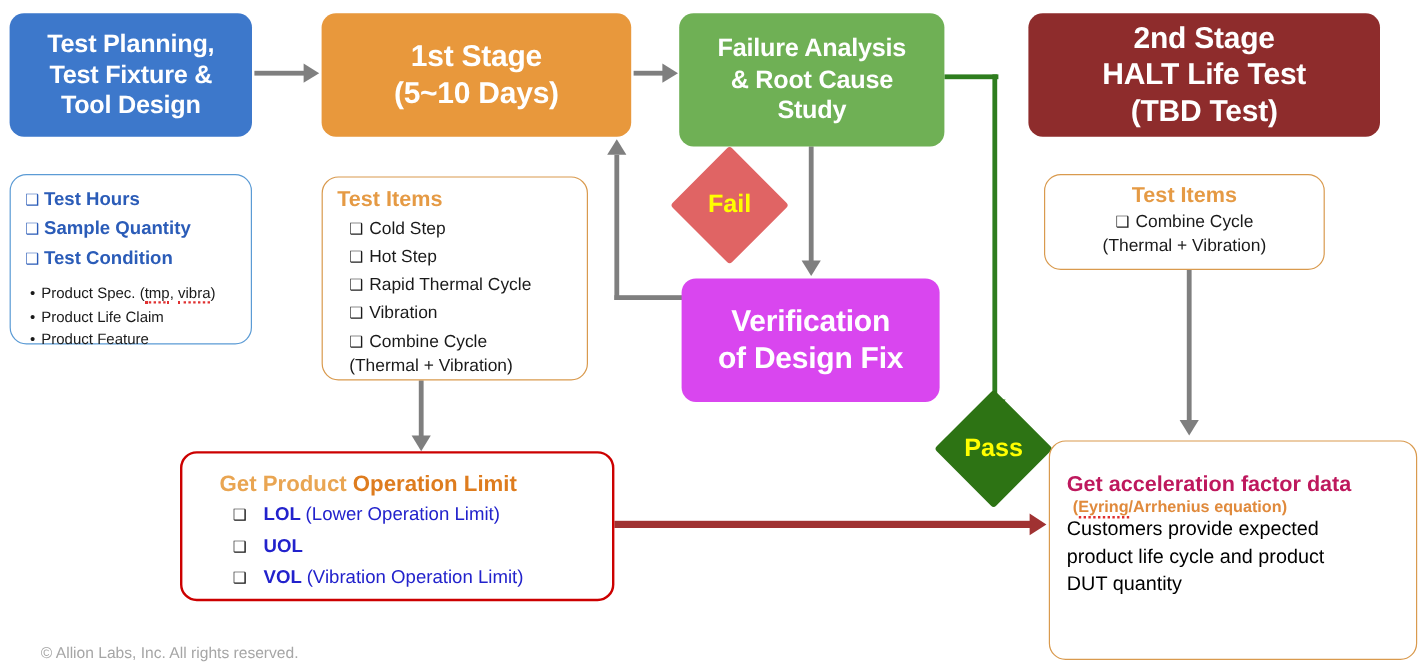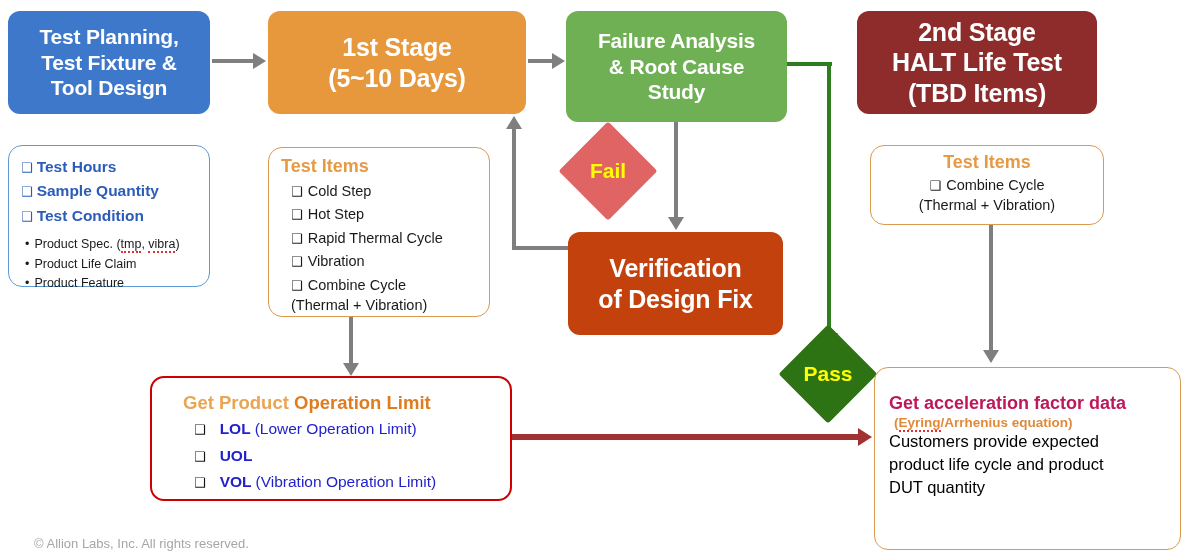--- a/index.html
+++ b/index.html
@@ -28,22 +28,22 @@
     justify-content: center;
     text-align: center;
     line-height: 1.22;
     letter-spacing: -0.2px;
   }
   .procbox .ln { display: block; white-space: nowrap; }
 
   #box-planning  { left: 8px;   top: 11px;  width: 202px; height: 103px; background: #3D78CB; font-size: 21px; }
   #box-halt1     { left: 268px; top: 11px;  width: 258px; height: 103px; background: #E8983C; font-size: 25px; }
   #box-failure   { left: 566px; top: 11px;  width: 221px; height: 111px; background: #6FB055; font-size: 21px; }
-  #box-halt2     { left: 857px; top: 11px;  width: 240px; height: 103px; background: #8E2C2C; font-size: 25px; }
-  #box-verify    { left: 568px; top: 232px; width: 215px; height: 103px; background: #c2410c; font-size: 25px; }
+  #box-halt2     { left: 857px; top: 11px;  width: 293px; height: 103px; background: #8E2C2C; font-size: 25px; }
+  #box-verify    { left: 568px; top: 232px; width: 215px; height: 103px; background: #d946ef; font-size: 25px; }
 
   
   .notebox {
     border-radius: 14px;
     background: #ffffff;
   }
   #box-testcond  { left: 8px;   top: 145px; width: 202px; height: 142px; border: 1.6px solid #5B9BD5; }
   #box-items1    { left: 268px; top: 147px; width: 222px; height: 170px; border: 1.6px solid #D99A4E; }
   #box-items2    { left: 870px; top: 145px; width: 234px; height: 80px;  border: 1.6px solid #D99A4E; }
   #box-oplimit   { left: 150px; top: 376px; width: 362px; height: 125px; border: 2.6px solid #CC0000; }
@@ -163,21 +163,21 @@
 
   <div class="procbox abs" id="box-failure">
     <span class="ln">Failure Analysis</span>
     <span class="ln">&amp; Root Cause</span>
     <span class="ln">Study</span>
   </div>
 
   <div class="procbox abs" id="box-halt2">
     <span class="ln">2nd Stage</span>
     <span class="ln">HALT Life Test</span>
-    <span class="ln">(TBD Items)</span>
+    <span class="ln">(TBD Test)</span>
   </div>
 
   <div class="procbox abs" id="box-verify">
     <span class="ln">Verification</span>
     <span class="ln">of Design Fix</span>
   </div>
 
   <div class="diamond abs" id="dia-fail">
     <span class="dshape"></span>
     <span class="dlabel">Fail</span>

